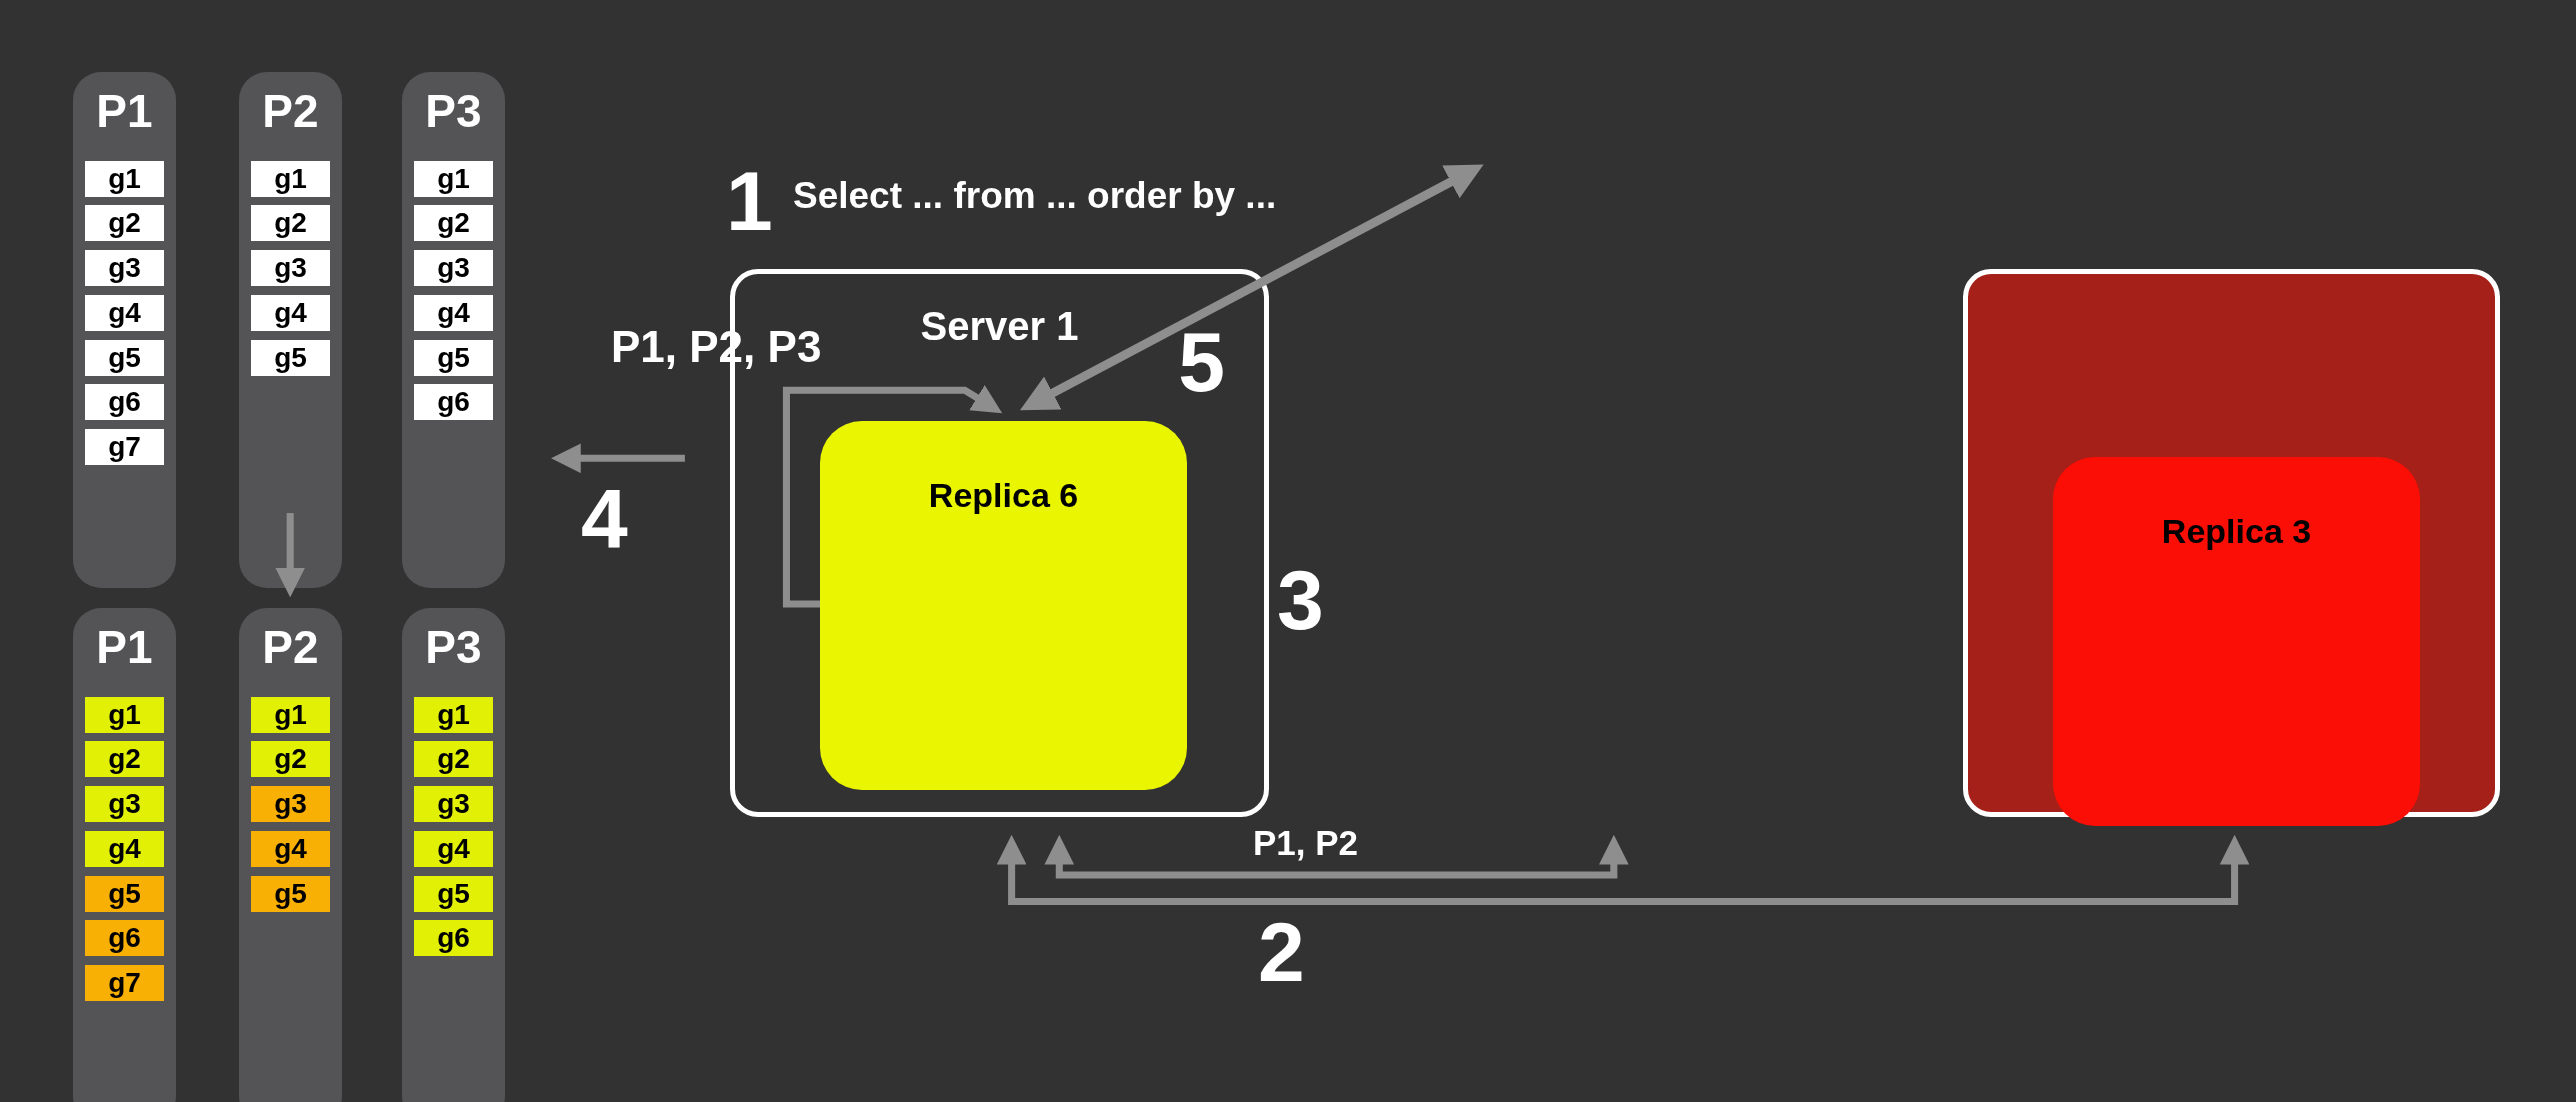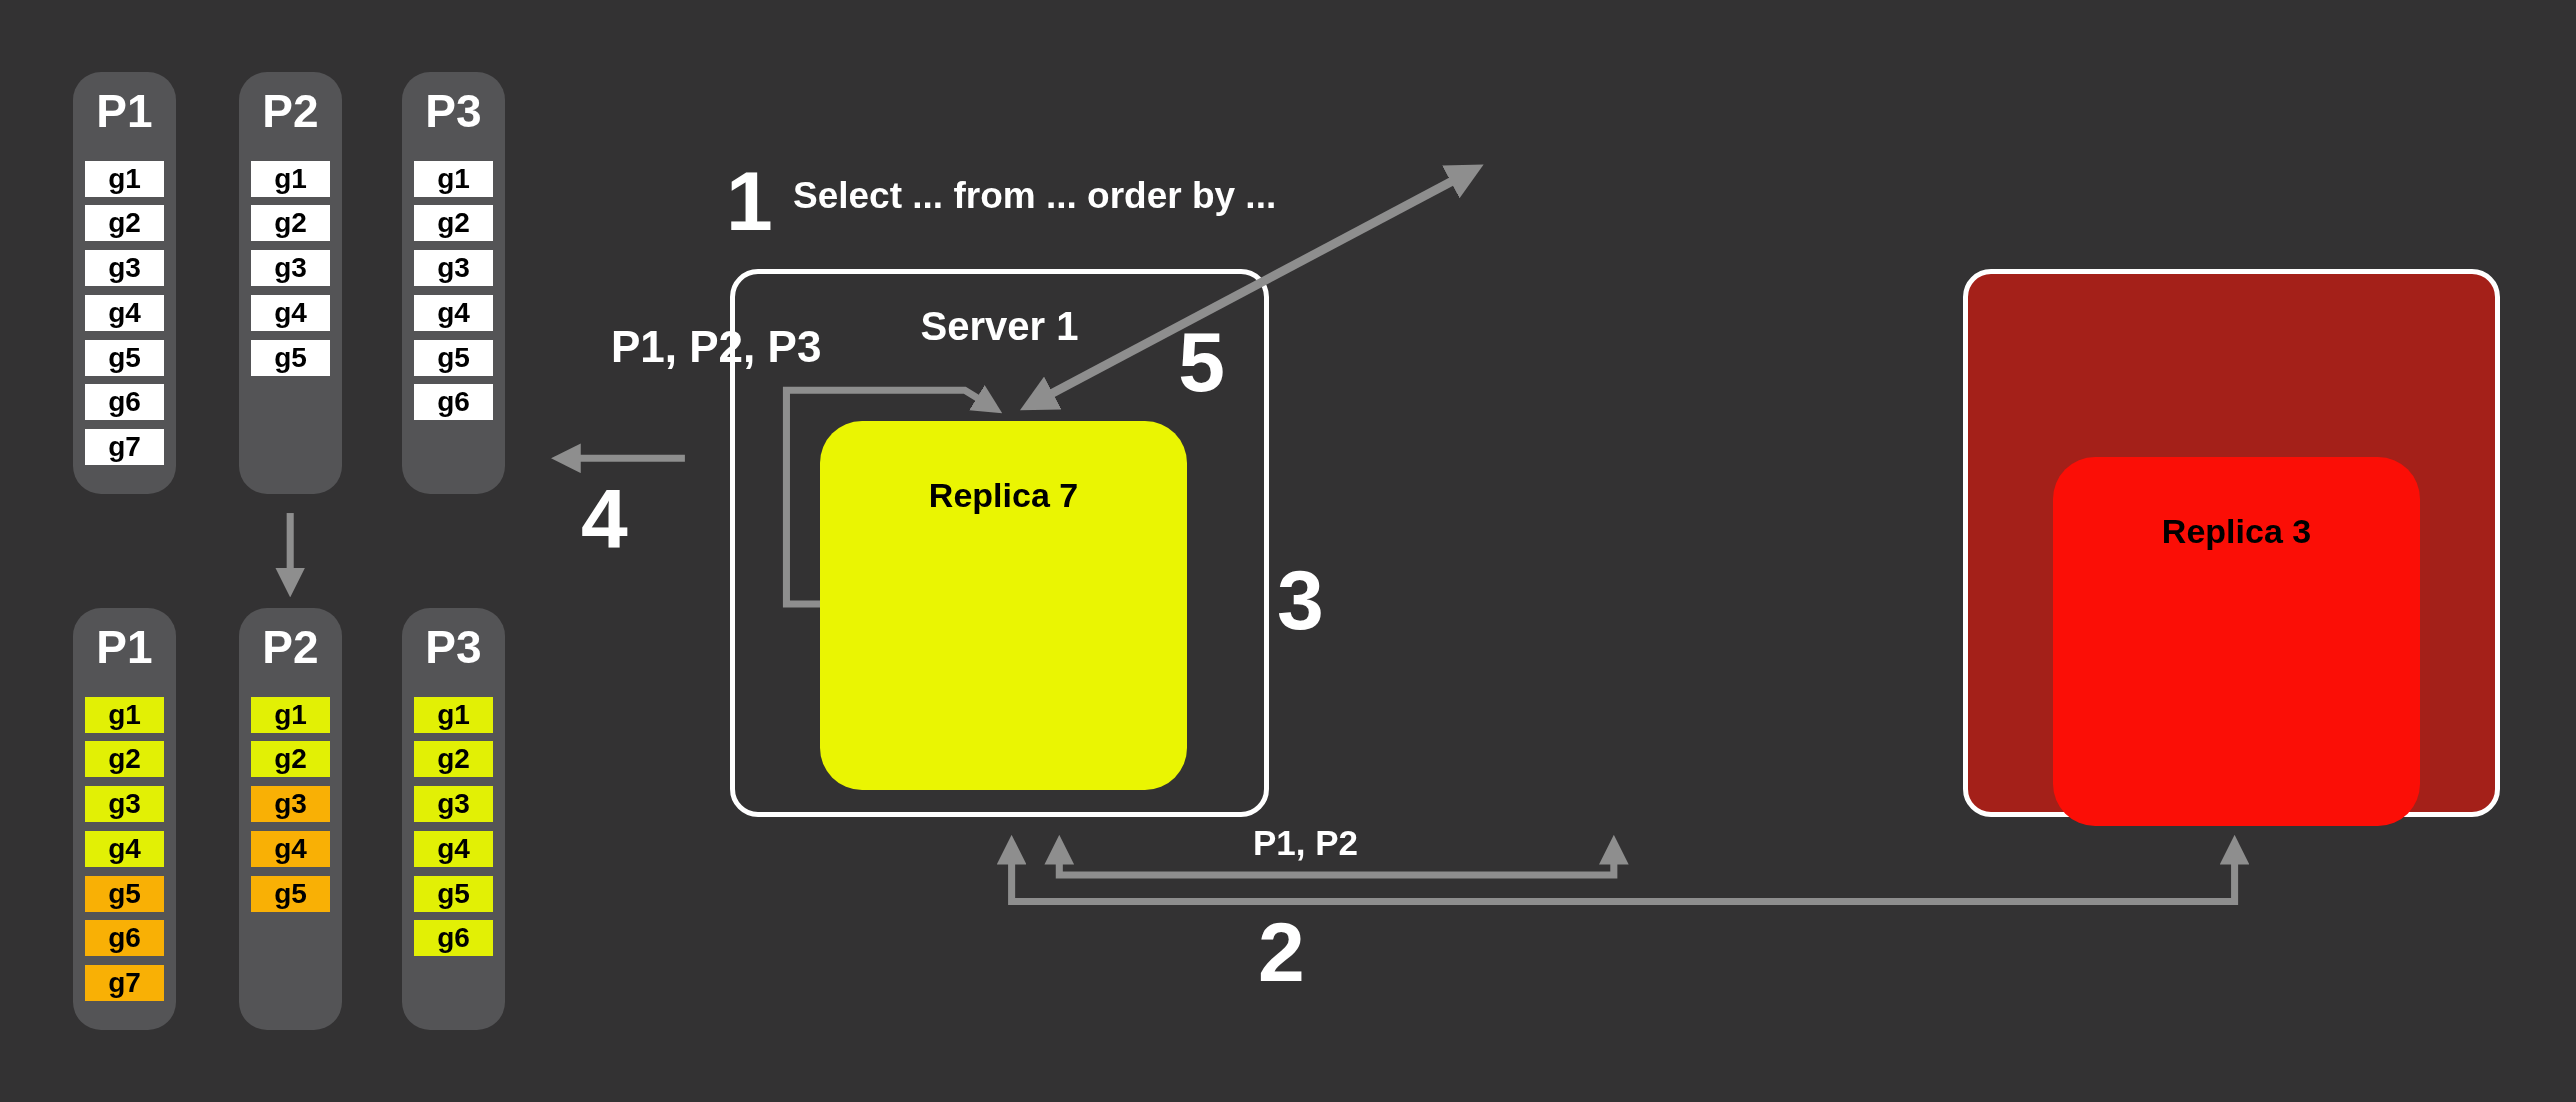--- a/index.html
+++ b/index.html
@@ -7,21 +7,21 @@
     position:relative; width:2576px; height:1102px; overflow:hidden;
     background:var(--background,#333233);
     font-family:"Liberation Sans", sans-serif;
   }
   svg.layer{position:absolute; left:0; top:0; width:2576px; height:1102px;}
   svg.under{z-index:1;}
   svg.over{z-index:3;}
 
   
   .pcol{
-    position:absolute; width:103px; height:422px; box-sizing:border-box;
+    position:absolute; width:103px; height:516px; box-sizing:border-box;
     background:var(--panel,#545456); border-radius:28px;
     padding-top:16px; display:flex; flex-direction:column; align-items:center;
     z-index:2;
   }
   .phead{font-size:46px; font-weight:bold; color:var(--white,#fff); line-height:1; margin-bottom:26.5px;}
   .cell{
     width:79px; height:36px; margin-bottom:8.8px; flex:0 0 auto;
     background:var(--cell-white,#fff); color:#000;
     font-size:28px; font-weight:bold; line-height:1;
     display:flex; align-items:center; justify-content:center;
@@ -139,21 +139,21 @@
     <div class="cell" style="background: rgb(226, 240, 5);">g4</div>
     <div class="cell" style="background: rgb(226, 240, 5);">g5</div>
     <div class="cell" style="background: rgb(226, 240, 5);">g6</div>
   </div>
 
 
   <div class="server server1">
     <div class="server-title">Server 1</div>
     <div class="step5 num">5</div>
     <div class="replica replica1">
-      <span class="replica-label">Replica 7</span>
+      <span class="replica-label">Replica 6</span>
     </div>
   </div>
   <div class="server server3">
     <div class="replica replica3">
       <span class="replica-label">Replica 3</span>
     </div>
   </div>
 
   <svg class="layer over" viewBox="0 0 2916 1248" width="2576" height="1102">
     <path d="M1186 448 L1648 203" fill="none" style="stroke:var(--arrow,#8e8e8e)" stroke-width="10" marker-start="url(#ah)" marker-end="url(#ah)"></path>

